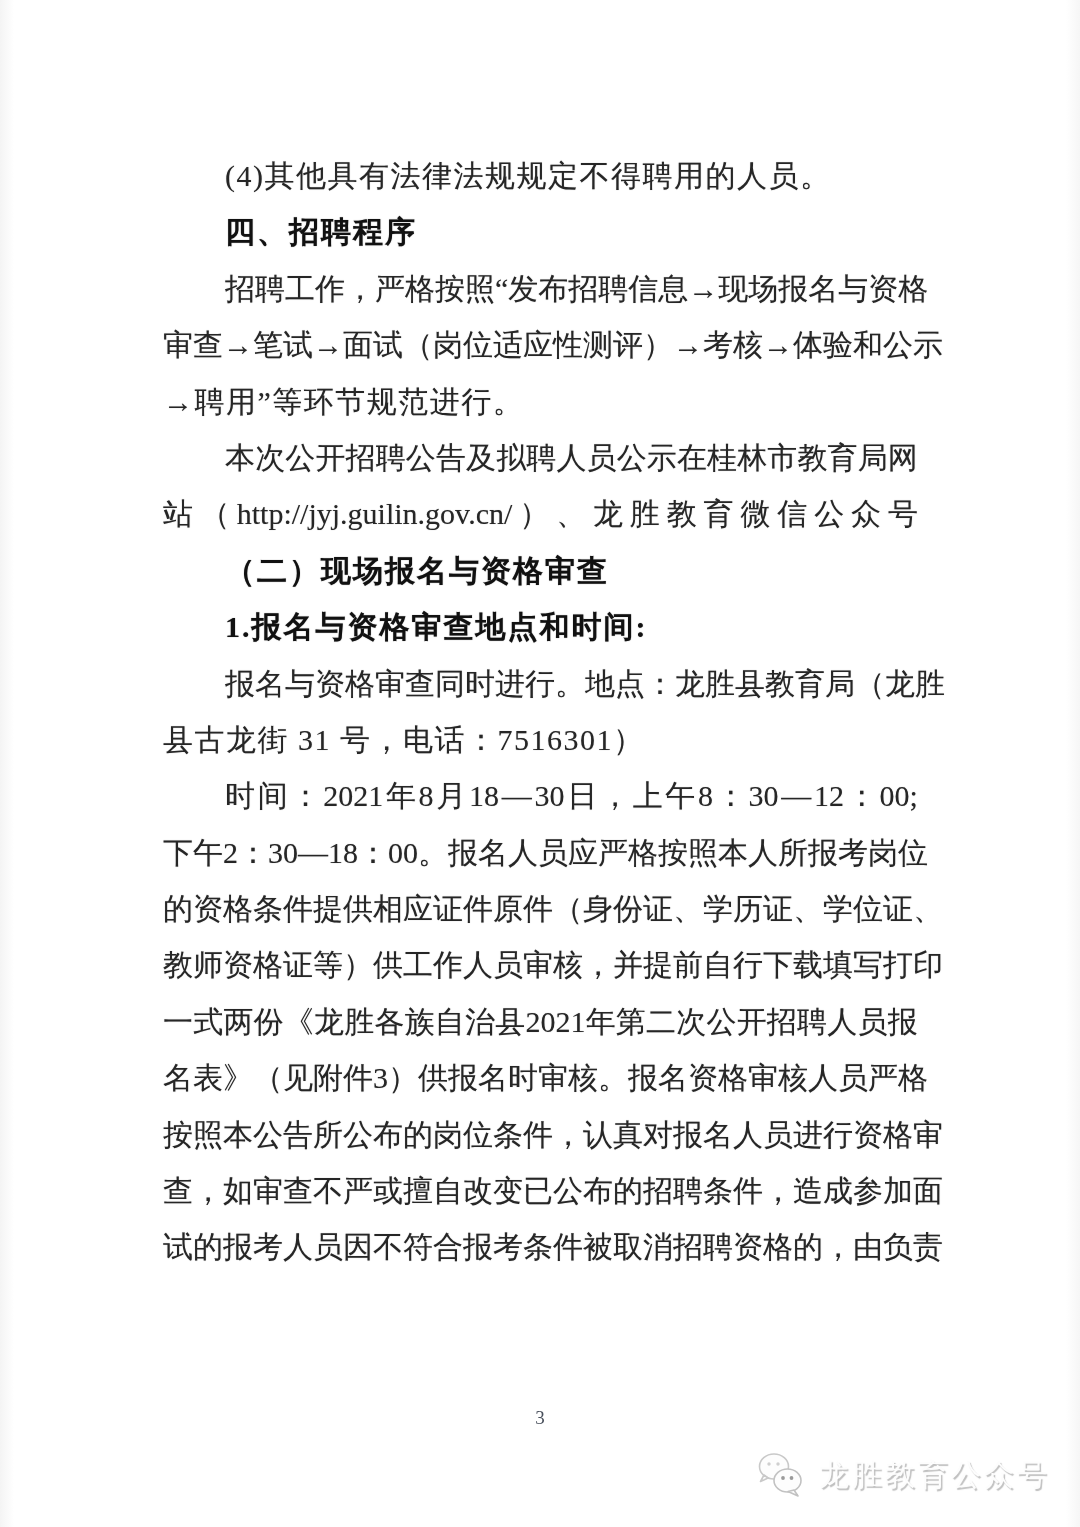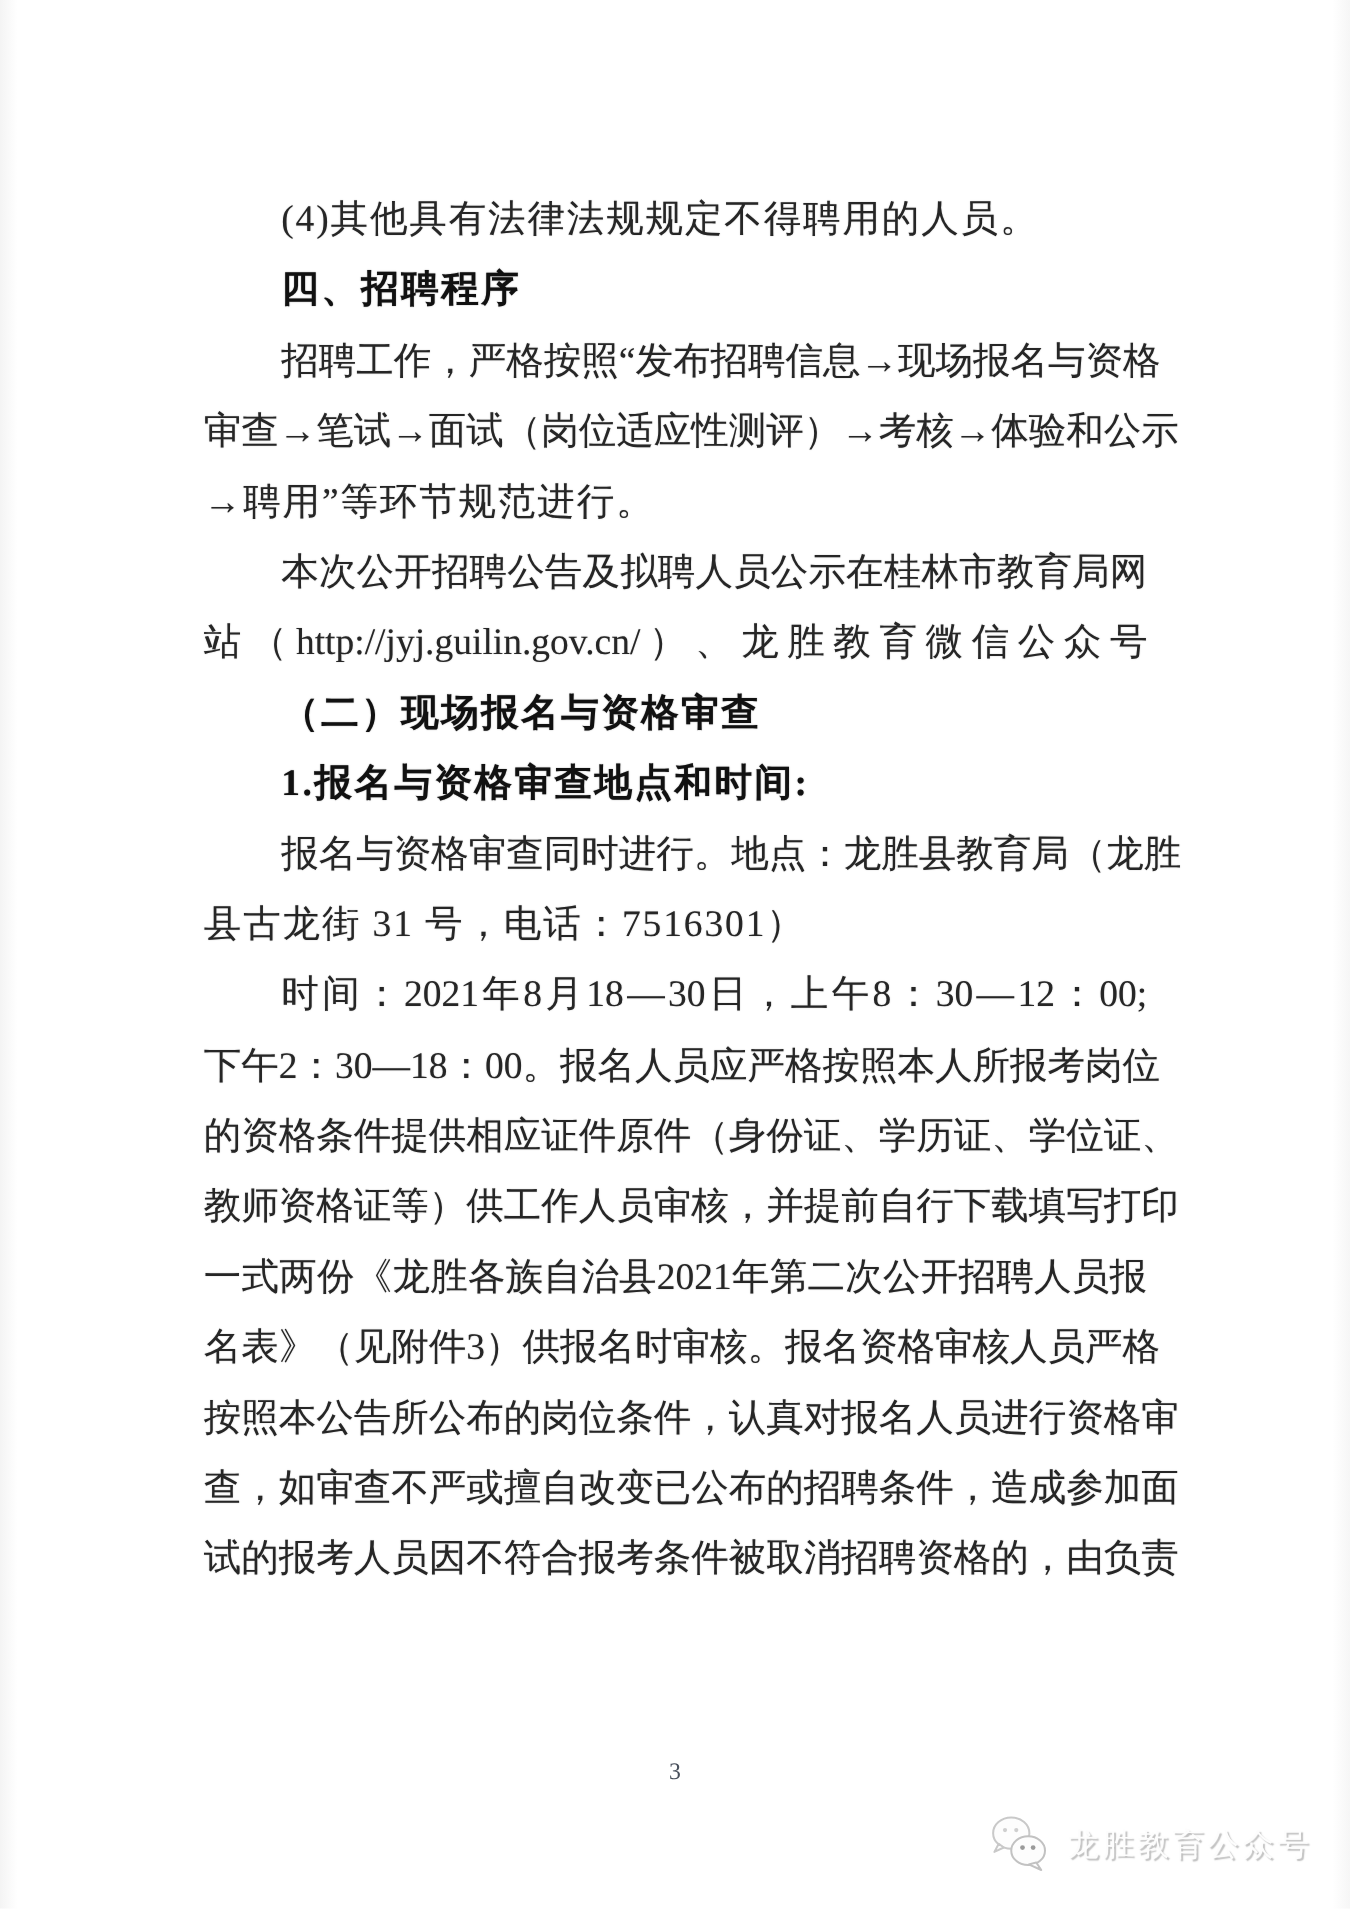--- a/index.html
+++ b/index.html
@@ -62,21 +62,21 @@
     position: absolute;
     top: 1447px;
     right: 30px;
     display: flex;
     align-items: center;
     gap: 9px;
   }
   .watermark-icon { width: 56px; height: 56px; }
   .watermark-label {
     font-family: Liberation Sans, sans-serif;
-    font-size: 25px;
+    font-size: 30px;
     letter-spacing: 3px;
     color: #fdfdfd;
     text-shadow: 1.5px 1.5px 1px #bfbfbf, -0.5px -0.5px 0 #ffffff;
     white-space: nowrap;
   }
 </style>
 </head>
 <body>
 
 <div class="page">

